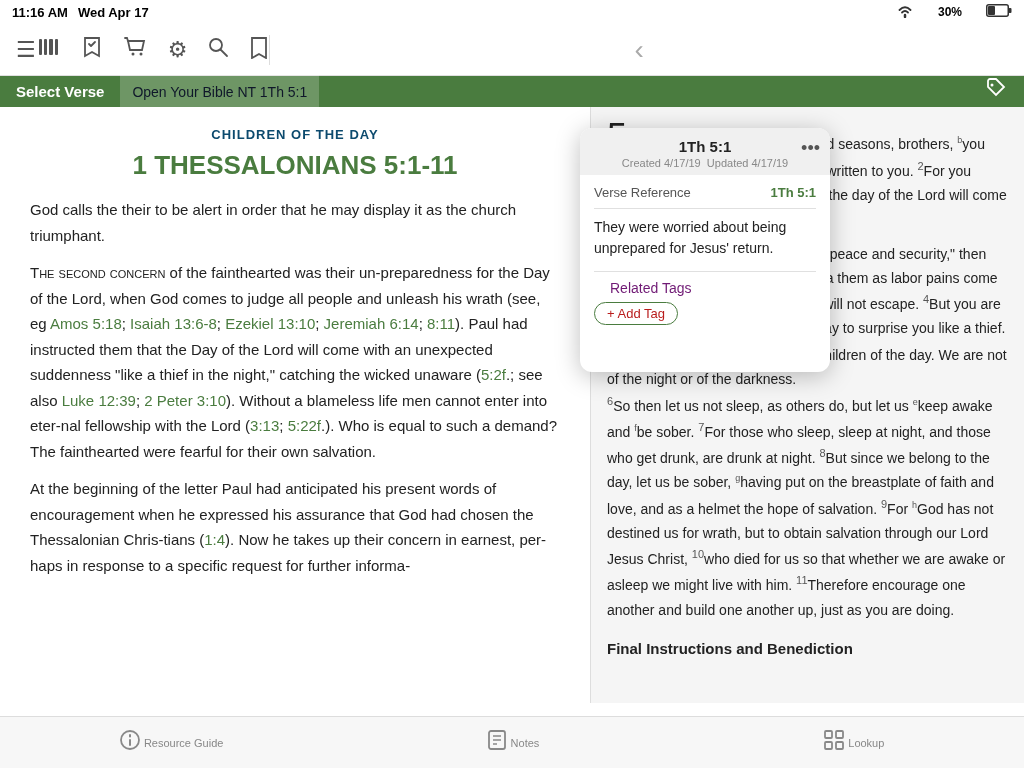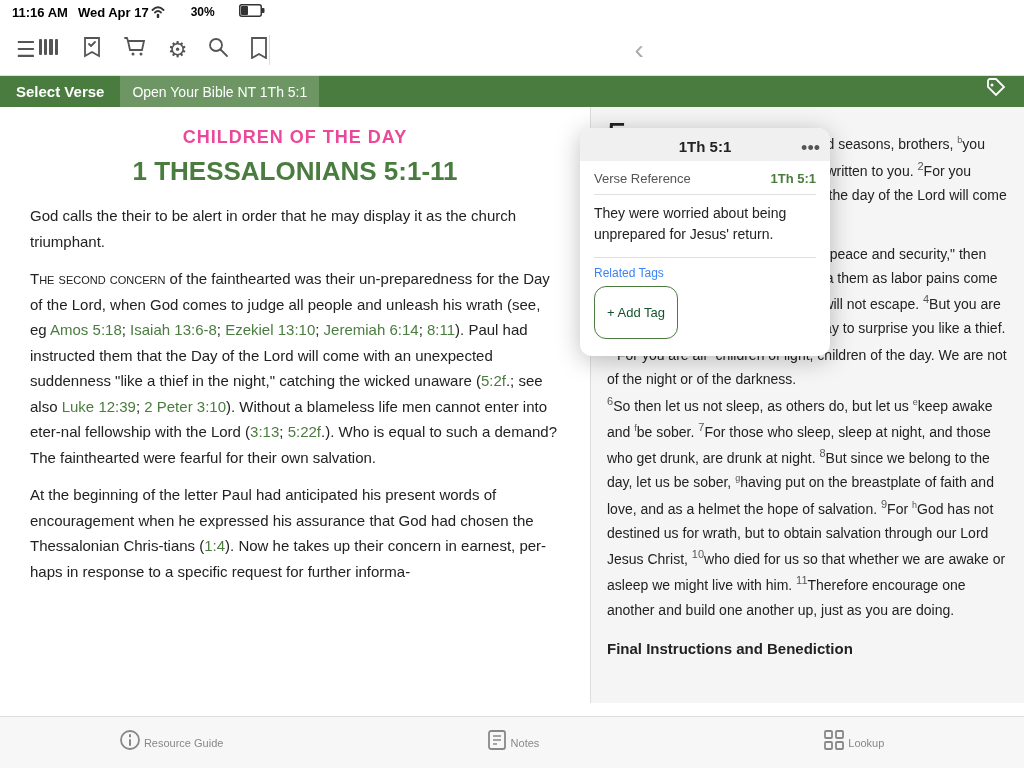--- a/index.html
+++ b/index.html
@@ -8,20 +8,21 @@
       width: 1024px;
       height: 768px;
       overflow: hidden;
       background: #fff;
       position: relative;
     }
 
     
     .status-bar {
       display: flex;
+      justify-content: space-between;
       align-items: center;
       padding: 4px 12px;
       font-size: 13px;
       font-weight: 600;
       background: #fff;
       height: 24px;
     }
     .status-right { display: flex; gap: 24px; align-items: center; }
 
     
@@ -55,21 +56,21 @@
       height: 31px;
       gap: 16px;
     }
     .select-bar-label {
       color: #fff;
       font-size: 15px;
       font-weight: 600;
     }
     .select-bar-verse {
       background: rgba(255,255,255,0.2);
-      color: #ffffff;
+      color: #0f172a;
       padding: 16px 12px;
       border-radius: 4px;
       font-size: 14px;
       text-align: center;
     }
     .select-bar-icon {
       margin-left: auto;
       color: #fff;
       font-size: 20px;
     }
@@ -82,25 +83,25 @@
 
     
     .left-panel {
       flex: 0 0 590px;
       overflow-y: auto;
       padding: 20px 30px;
       background: #fff;
     }
     .chapter-title {
       text-align: center;
-      font-size: 18px;
+      font-size: 13px;
       font-weight: 700;
       letter-spacing: 1px;
       margin-bottom: 8px;
-      color: #ec4899;
+      color: #0c4a6e;
     }
     .book-title {
       text-align: center;
       font-size: 26px;
       font-weight: 700;
       color: #4a7c3f;
       margin-bottom: 16px;
     }
     .body-text {
       font-size: 15px;
@@ -230,30 +231,31 @@
       line-height: 1.5;
       min-height: 40px;
       margin-bottom: 12px;
     }
     .note-divider {
       border: none;
       border-top: 1px solid #e0e0e0;
       margin: 8px 0;
     }
     .note-tags-label {
-      font-size: 12px;
-      color: #3b82f6;
+      font-size: 14px;
+      color: #701a75;
       margin-bottom: 6px;
+      margin-left: 16px;
     }
     .note-add-tag {
       display: inline-block;
       border: 1px solid #4a7c3f;
-      color: #14532d;
+      color: #b91c1c;
       border-radius: 12px;
-      padding: 18px 12px;
+      padding: 3px 12px;
       font-size: 13px;
       cursor: pointer;
     }
     .note-empty-tags {
       min-height: 60px;
     }
   </style>
 </head>
 <body>
 
@@ -378,20 +380,23 @@
       </p>
 
       <div class="right-section-title">Final Instructions and Benediction</div>
     </div>
   </div>
 </div>
 
 <div class="note-popup">
   <div class="note-popup-header">
     <div class="note-popup-title">1Th 5:1</div>
+    <div class="note-popup-date">
+      <span>Created 4/17/19</span>&nbsp;&nbsp;<span>Updated 4/17/19</span>
+    </div>
     <span class="note-popup-menu">•••</span>
   </div>
   <div class="note-popup-body">
     <div class="note-verse-ref">
       <span class="note-verse-label">Verse Reference</span>
       <span class="note-verse-value">1Th 5:1</span>
     </div>
     <hr class="note-divider">
     <div class="note-text-content">They were worried about being unprepared for Jesus' return.</div>
     <hr class="note-divider">

